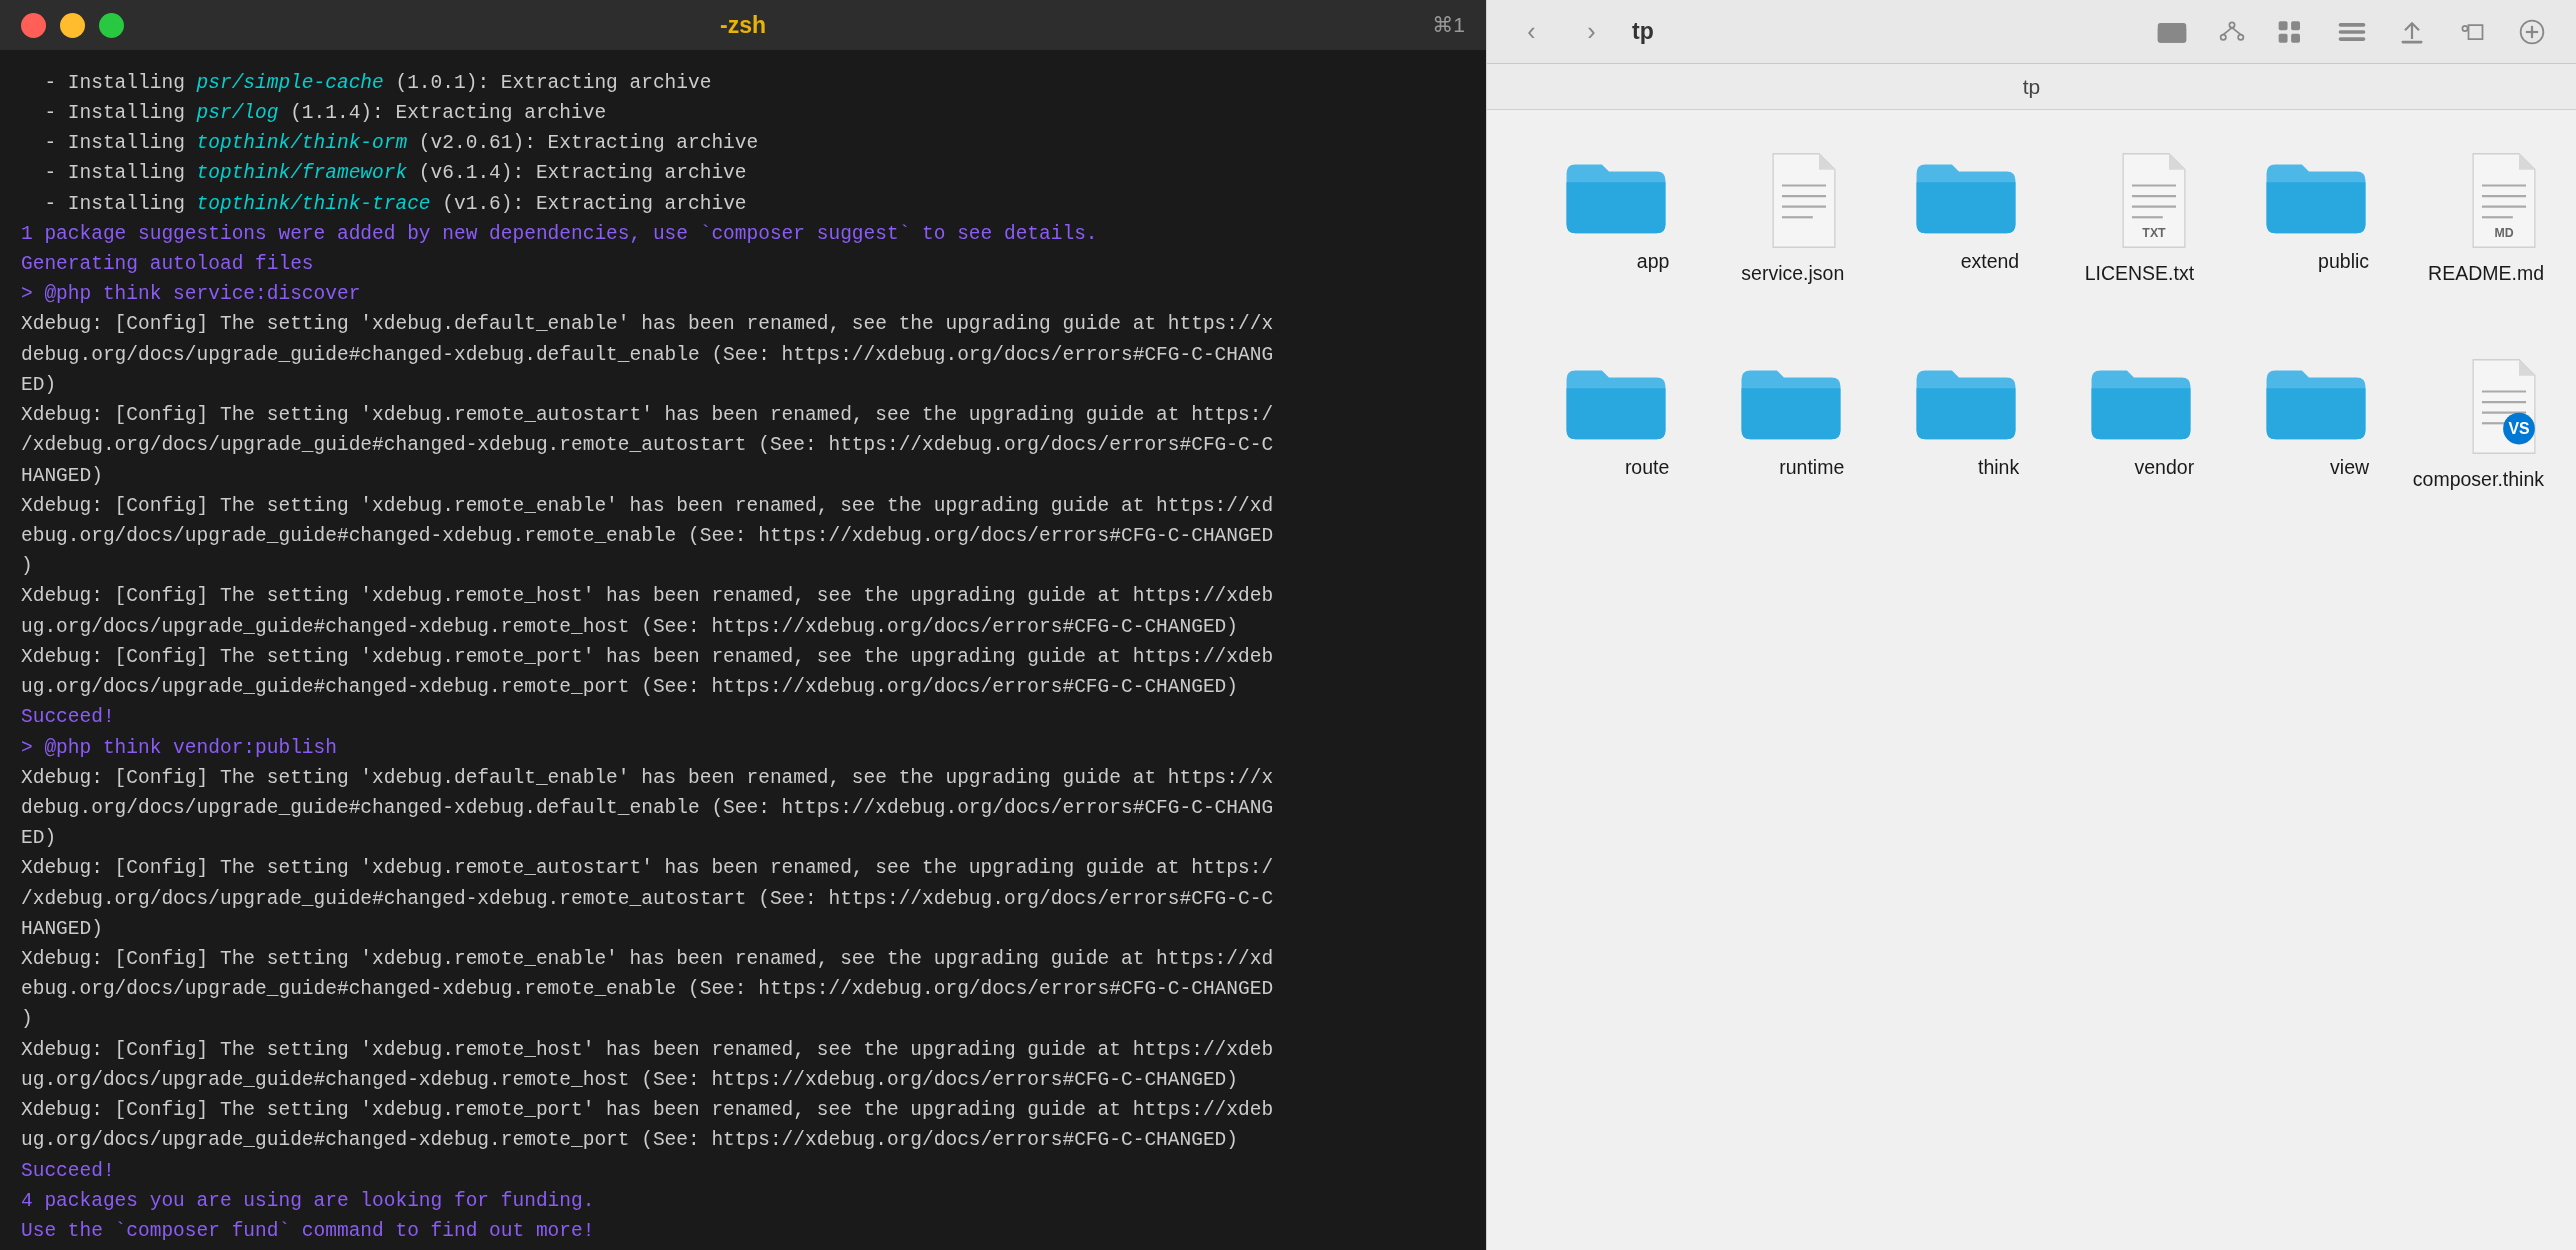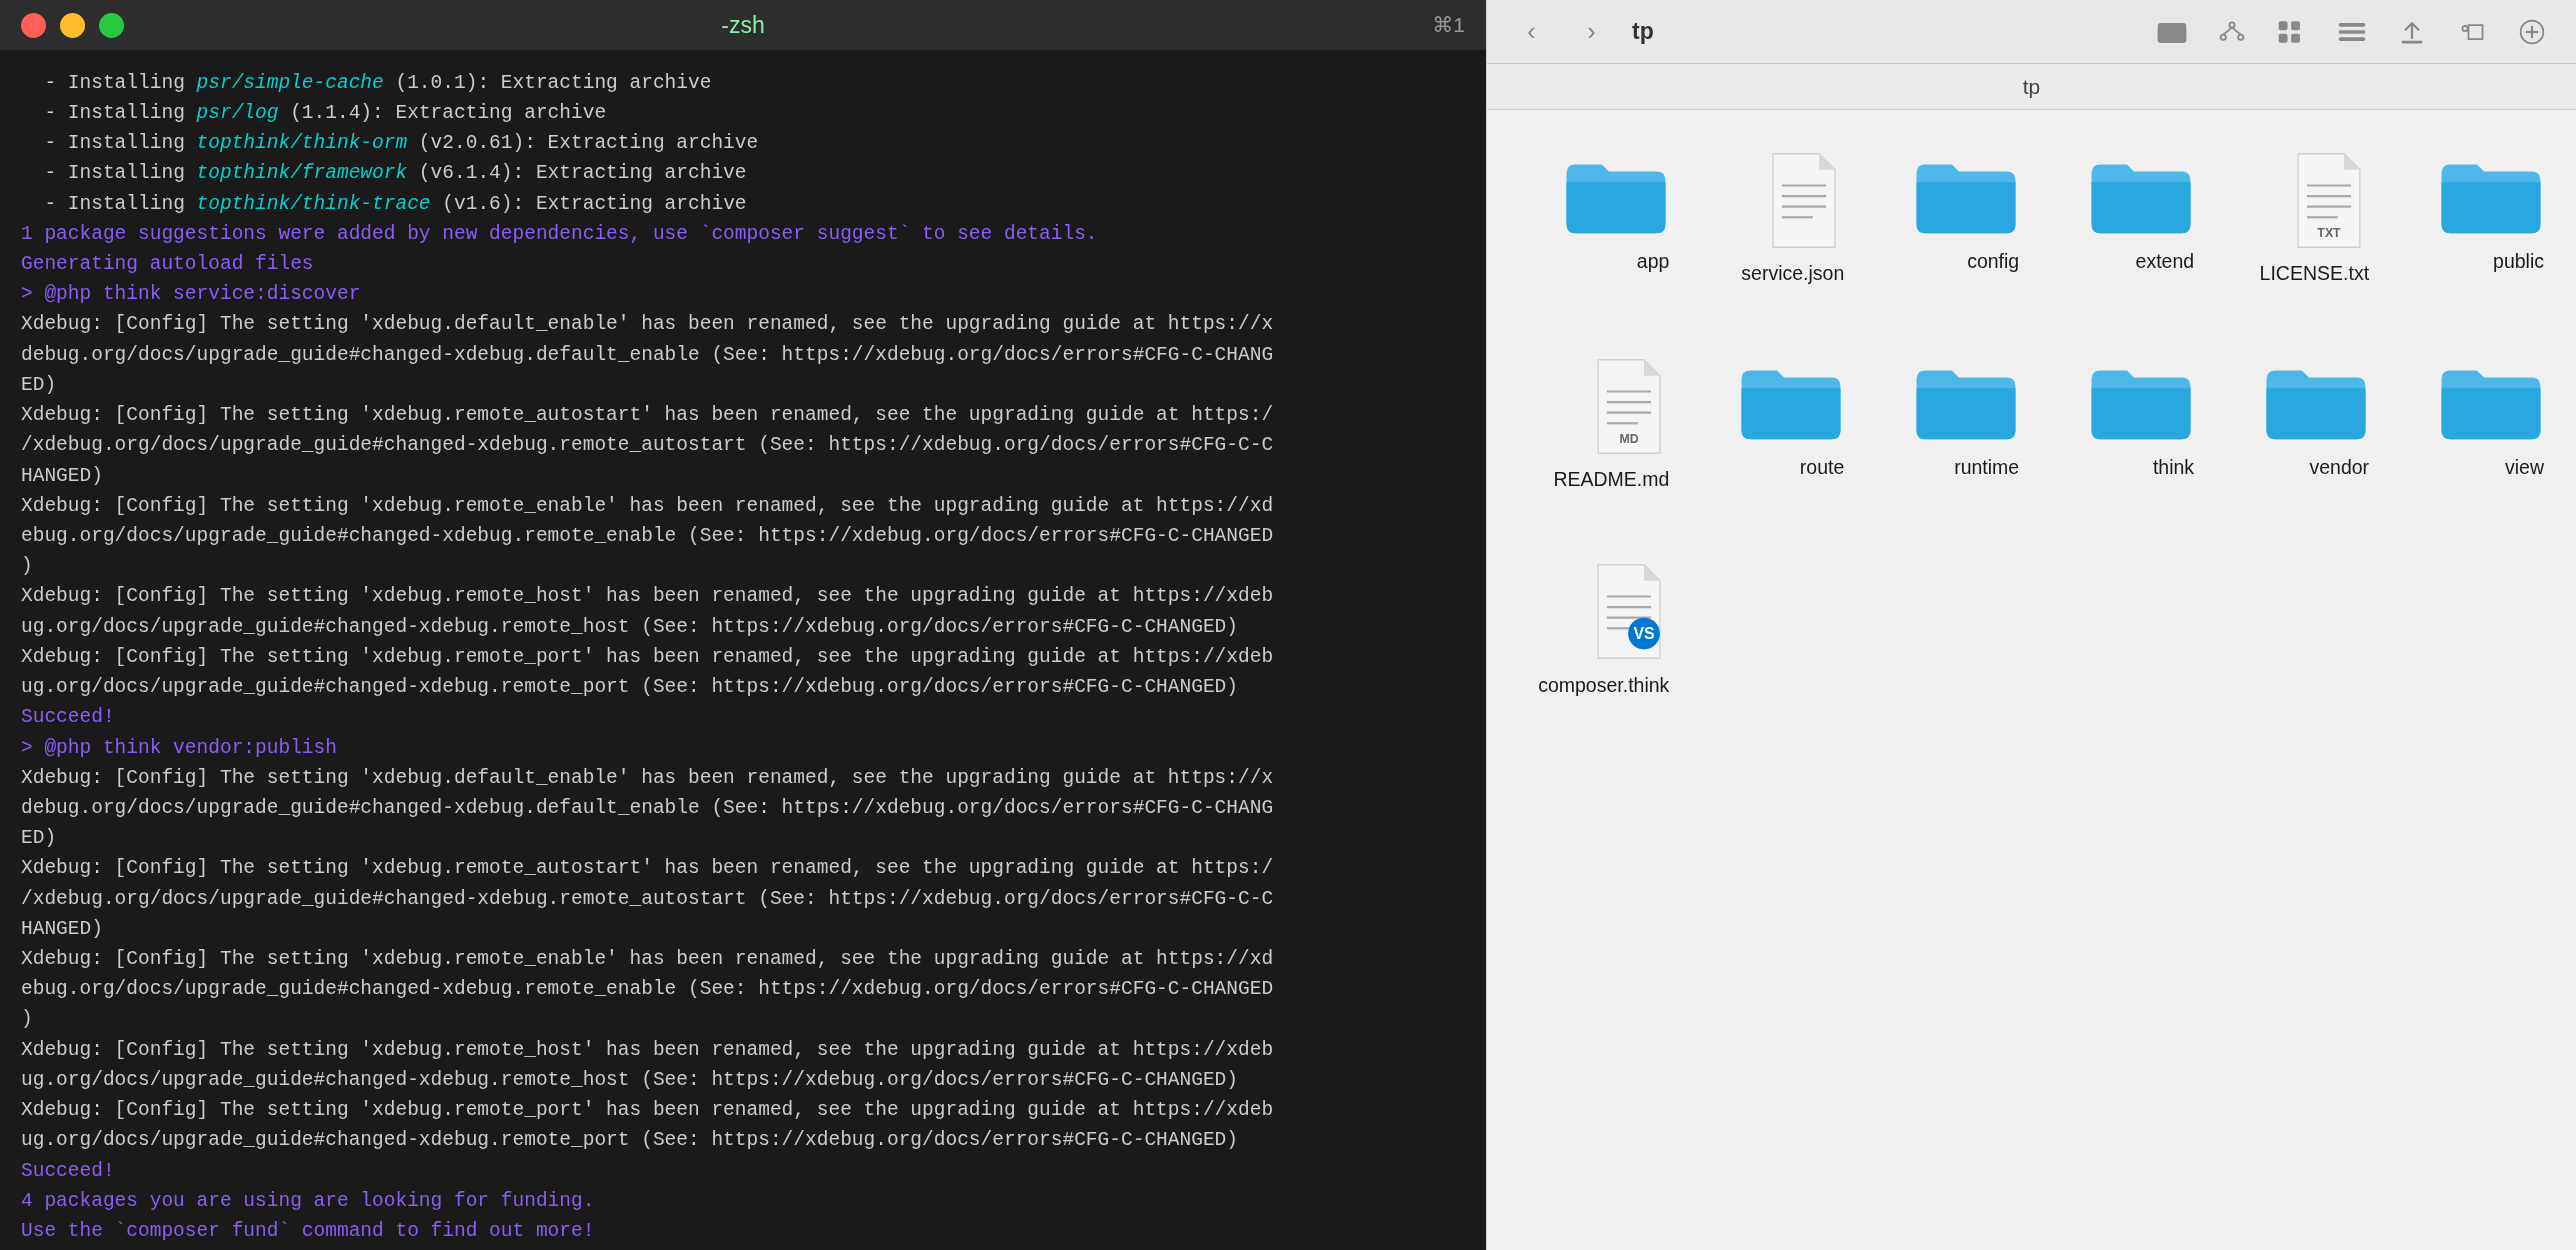--- a/index.html
+++ b/index.html
@@ -44,23 +44,23 @@
       width: 25px;
       height: 25px;
       border-radius: 50%;
       cursor: pointer;
     }
     .tl-close { background: #ff5f57; }
     .tl-min { background: #ffbd2e; }
     .tl-max { background: #28c840; }
 
     #terminal-title {
-      color: #86efac;
+      color: #eab308;
       font-size: 23px;
-      font-weight: 400;
+      font-weight: 700;
     }
 
     #terminal-tab {
       position: absolute;
       right: 21px;
       color: #999;
       font-size: 21px;
     }
 
     #terminal-body {
@@ -360,29 +360,20 @@
           <path d="M62 2 L62 20 L80 20 Z" fill="#d8d8d8"></path>
           <line x1="20" y1="38" x2="70" y2="38" stroke="#aaa" stroke-width="2.5"></line>
           <line x1="20" y1="50" x2="70" y2="50" stroke="#aaa" stroke-width="2.5"></line>
           <line x1="20" y1="62" x2="70" y2="62" stroke="#aaa" stroke-width="2.5"></line>
           <line x1="20" y1="74" x2="55" y2="74" stroke="#aaa" stroke-width="2.5"></line>
         </svg>
       </div>
       <span class="file-label">service.json</span>
     </div>
 
-    <div class="file-item">
-      <div class="folder-icon">
-        <svg viewBox="0 0 120 96" xmlns="http://www.w3.org/2000/svg">
-          <path d="M4 24 Q4 14 14 14 L44 14 L52 22 L106 22 Q116 22 116 32 L116 82 Q116 92 106 92 L14 92 Q4 92 4 82 Z" fill="#4db8e8"></path>
-          <path d="M4 34 L116 34 L116 82 Q116 92 106 92 L14 92 Q4 92 4 82 Z" fill="#29a8e0"></path>
-        </svg>
-      </div>
-      <span class="file-label">config</span>
-    </div>
 
     <div class="file-item">
       <div class="folder-icon">
         <svg viewBox="0 0 120 96" xmlns="http://www.w3.org/2000/svg">
           <path d="M4 24 Q4 14 14 14 L44 14 L52 22 L106 22 Q116 22 116 32 L116 82 Q116 92 106 92 L14 92 Q4 92 4 82 Z" fill="#4db8e8"></path>
           <path d="M4 34 L116 34 L116 82 Q116 92 106 92 L14 92 Q4 92 4 82 Z" fill="#29a8e0"></path>
         </svg>
       </div>
       <span class="file-label">extend</span>
     </div>

